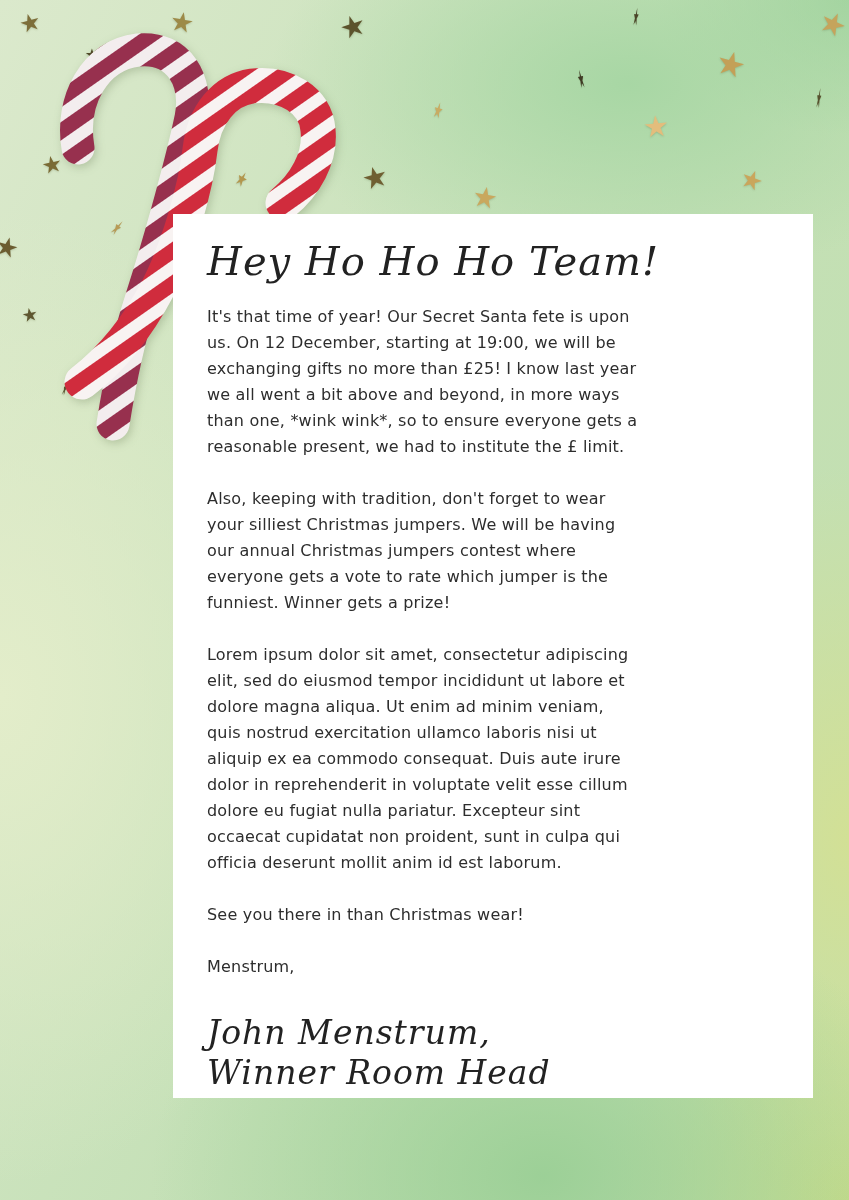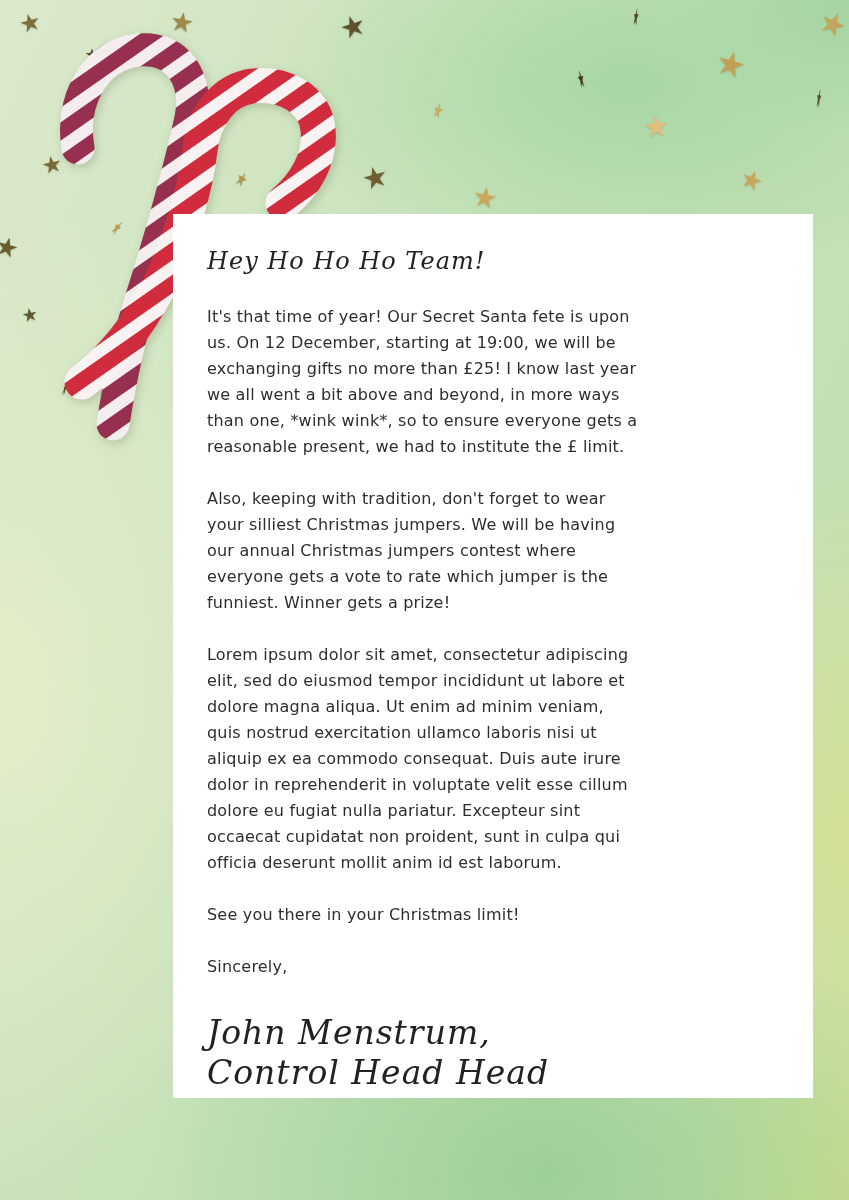--- a/index.html
+++ b/index.html
@@ -51,21 +51,21 @@
   }
 
   .script {
     font-family: "DejaVu Serif", serif;
     font-style: italic;
     color: #222222;
     margin-top: 33px;
   }
 
   .heading {
-    font-size: 24px;
+    font-size: 40px;
     line-height: 42px;
     font-weight: normal;
     letter-spacing: 1px;
     margin: 0 0 22px 0;
   }
 
   .letter-body .para {
     font-size: 16px;
     line-height: 26px;
     color: #2d2d2d;
@@ -140,23 +140,23 @@
 funniest. Winner gets a prize!</p>
         <p class="para">Lorem ipsum dolor sit amet, consectetur adipiscing
 elit, sed do eiusmod tempor incididunt ut labore et
 dolore magna aliqua. Ut enim ad minim veniam,
 quis nostrud exercitation ullamco laboris nisi ut
 aliquip ex ea commodo consequat. Duis aute irure
 dolor in reprehenderit in voluptate velit esse cillum
 dolore eu fugiat nulla pariatur. Excepteur sint
 occaecat cupidatat non proident, sunt in culpa qui
 officia deserunt mollit anim id est laborum.</p>
-        <p class="para">See you there in your Christmas limit!</p>
-        <p class="para">Sincerely,</p>
+        <p class="para">See you there in than Christmas wear!</p>
+        <p class="para">Menstrum,</p>
       </div>
 
     <div class="signature script">
       <div>John Menstrum,</div>
-      <div>Control Head Head</div>
+      <div>Winner Room Head</div>
     </div>
   </div>
 
 </div>
 
 </body></html>

